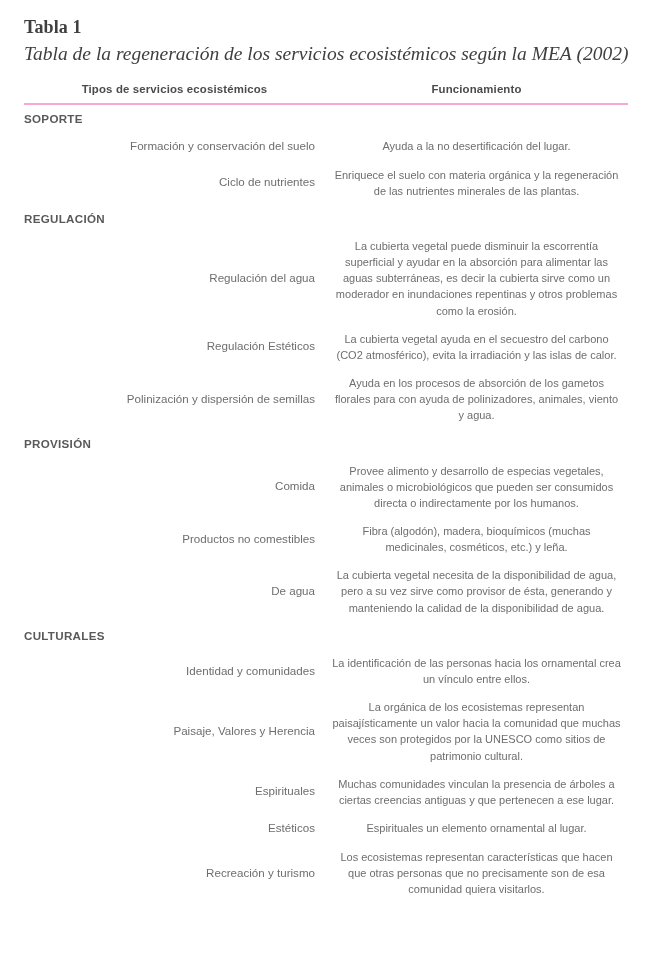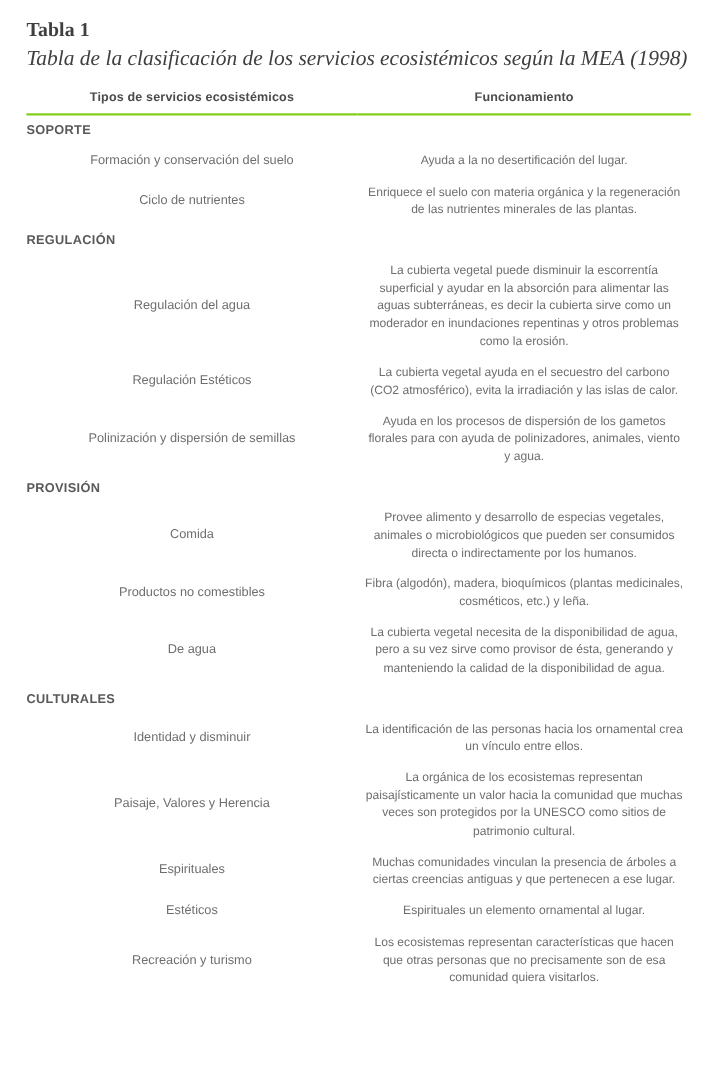--- a/index.html
+++ b/index.html
@@ -66,34 +66,34 @@
 
   table.data th {
     font-size: 11.4px;
     font-weight: bold;
     color: #4b4b4b;
     text-align: center;
     padding: 0 0 8px 0;
     letter-spacing: 0.15px;
   }
   thead tr.head-row th {
-    border-bottom: 2px solid #84cc16;
+    border-bottom: 2px solid #f9a8d4;
   }
 
   td.cat {
     text-align: left;
     font-size: 11.6px;
     font-weight: bold;
     color: #595959;
     letter-spacing: 0.3px;
     padding: 7px 0 7px 0;
   }
 
   td.left-col {
-    text-align: center;
+    text-align: right;
     font-size: 11.6px;
     color: #6e6e6e;
     padding: 6px 10px 6px 10px;
     vertical-align: middle;
     line-height: 1.45;
   }
   td.right-col {
     text-align: center;
     font-size: 11px;
     color: #6e6e6e;
@@ -102,21 +102,21 @@
     line-height: 1.47;
   }
 </style>
 </head>
 <body>
 
 <div class="page">
 
   <div class="caption-block">
     <div class="table-number">Tabla 1</div>
-    <div class="table-title"><span>Tabla de la clasificación de los servicios ecosistémicos según la </span><span class="smallcaps">MEA</span><span> (1998)</span></div>
+    <div class="table-title"><span>Tabla de la regeneración de los servicios ecosistémicos según la </span><span class="smallcaps">MEA</span><span> (2002)</span></div>
   </div>
 
   <div class="table-wrap">
     <table class="data">
       <colgroup>
         <col class="c1">
         <col class="c2">
       </colgroup>
       <thead>
         <tr class="head-row">
@@ -142,42 +142,42 @@
           <tr>
             <td class="left-col">Regulación del agua</td>
             <td class="right-col">La cubierta vegetal puede disminuir la escorrentía superficial y ayudar en la absorción para alimentar las aguas subterráneas, es decir la cubierta sirve como un moderador en inundaciones repentinas y otros problemas como la erosión.</td>
           </tr>
           <tr>
             <td class="left-col">Regulación Estéticos</td>
             <td class="right-col">La cubierta vegetal ayuda en el secuestro del carbono (CO2 atmosférico), evita la irradiación y las islas de calor.</td>
           </tr>
           <tr>
             <td class="left-col">Polinización y dispersión de semillas</td>
-            <td class="right-col">Ayuda en los procesos de dispersión de los gametos florales para con ayuda de polinizadores, animales, viento y agua.</td>
+            <td class="right-col">Ayuda en los procesos de absorción de los gametos florales para con ayuda de polinizadores, animales, viento y agua.</td>
           </tr>
           <tr>
             <td class="cat" colspan="2">PROVISIÓN</td>
           </tr>
           <tr>
             <td class="left-col">Comida</td>
             <td class="right-col">Provee alimento y desarrollo de especias vegetales, animales o microbiológicos que pueden ser consumidos directa o indirectamente por los humanos.</td>
           </tr>
           <tr>
             <td class="left-col">Productos no comestibles</td>
-            <td class="right-col">Fibra (algodón), madera, bioquímicos (plantas medicinales, cosméticos, etc.) y leña.</td>
+            <td class="right-col">Fibra (algodón), madera, bioquímicos (muchas medicinales, cosméticos, etc.) y leña.</td>
           </tr>
           <tr>
             <td class="left-col">De agua</td>
             <td class="right-col">La cubierta vegetal necesita de la disponibilidad de agua, pero a su vez sirve como provisor de ésta, generando y manteniendo la calidad de la disponibilidad de agua.</td>
           </tr>
           <tr>
             <td class="cat" colspan="2">CULTURALES</td>
           </tr>
           <tr>
-            <td class="left-col">Identidad y disminuir</td>
+            <td class="left-col">Identidad y comunidades</td>
             <td class="right-col">La identificación de las personas hacia los ornamental crea un vínculo entre ellos.</td>
           </tr>
           <tr>
             <td class="left-col">Paisaje, Valores y Herencia</td>
             <td class="right-col">La orgánica de los ecosistemas representan paisajísticamente un valor hacia la comunidad que muchas veces son protegidos por la UNESCO como sitios de patrimonio cultural.</td>
           </tr>
           <tr>
             <td class="left-col">Espirituales</td>
             <td class="right-col">Muchas comunidades vinculan la presencia de árboles a ciertas creencias antiguas y que pertenecen a ese lugar.</td>
           </tr>

